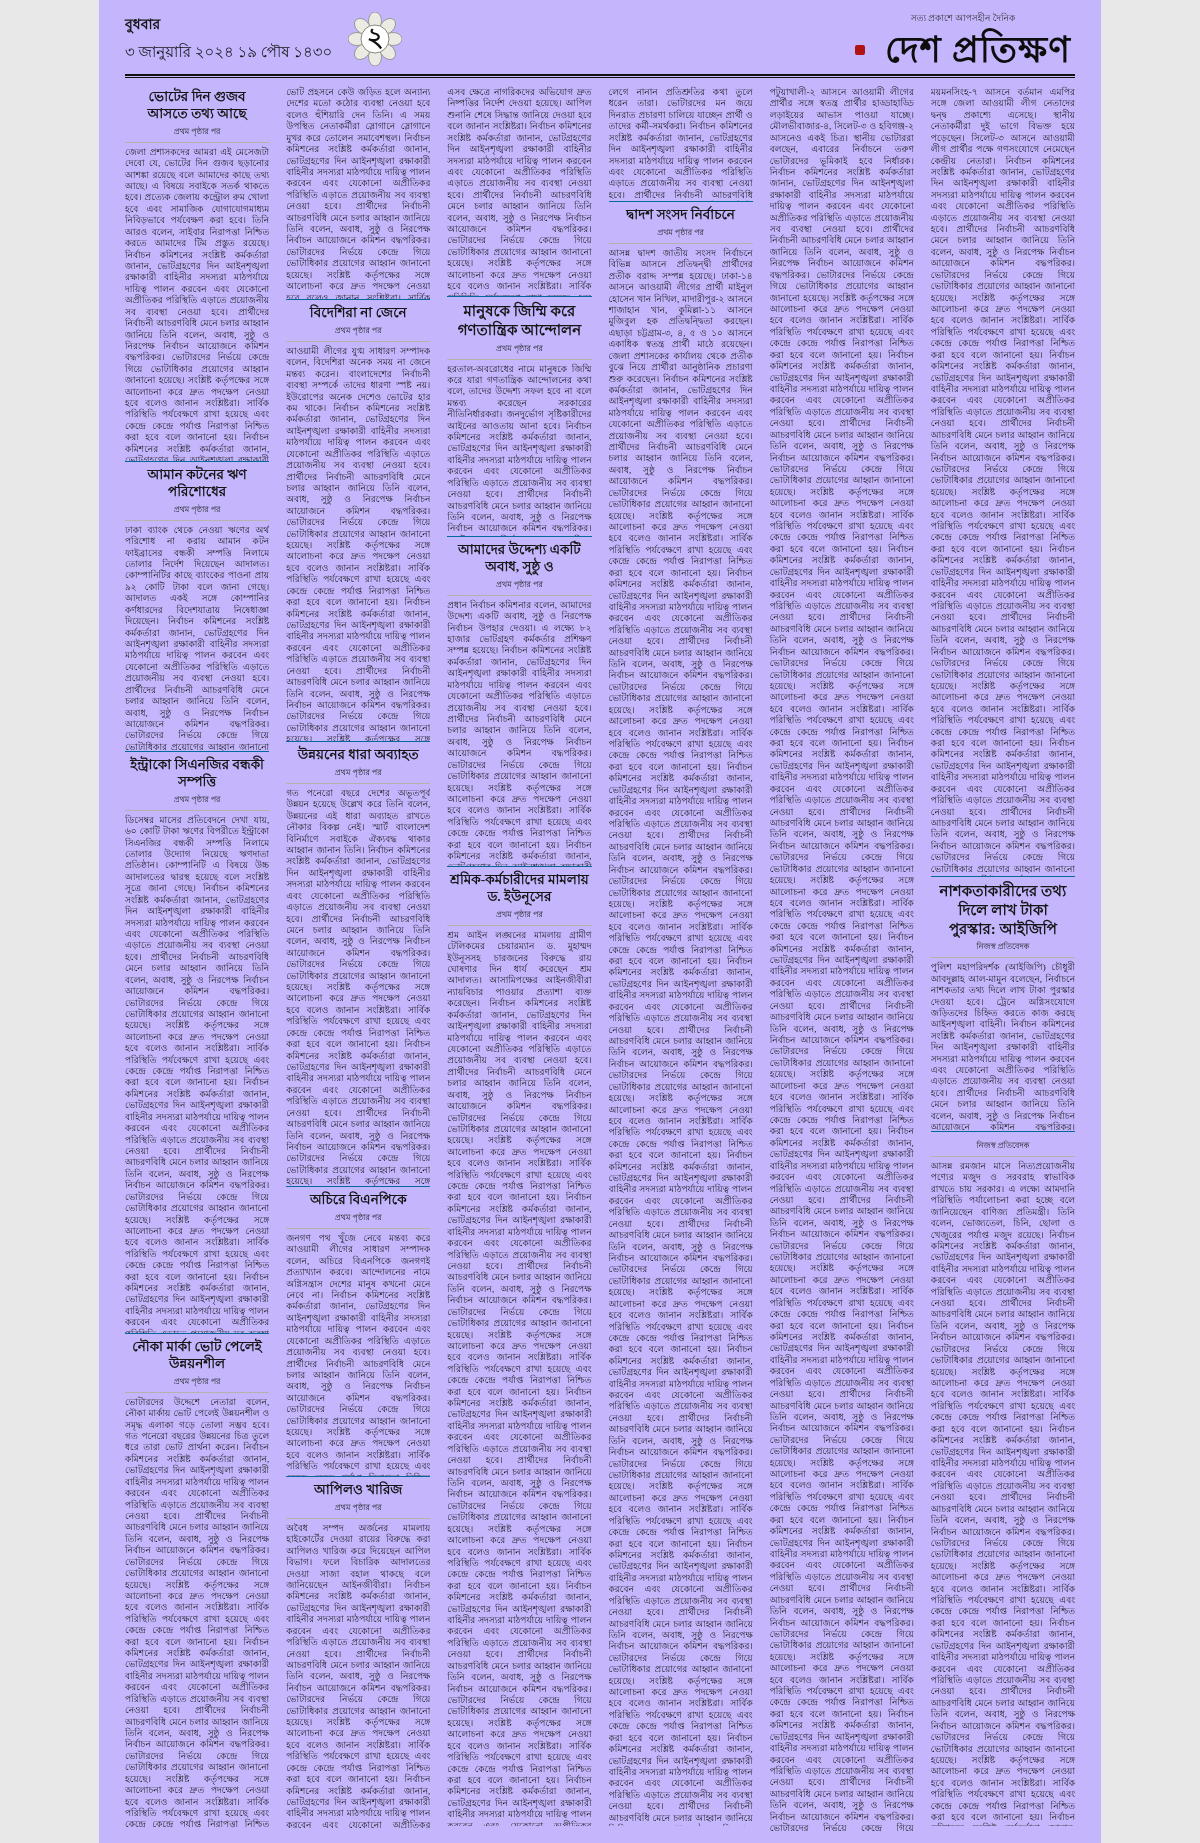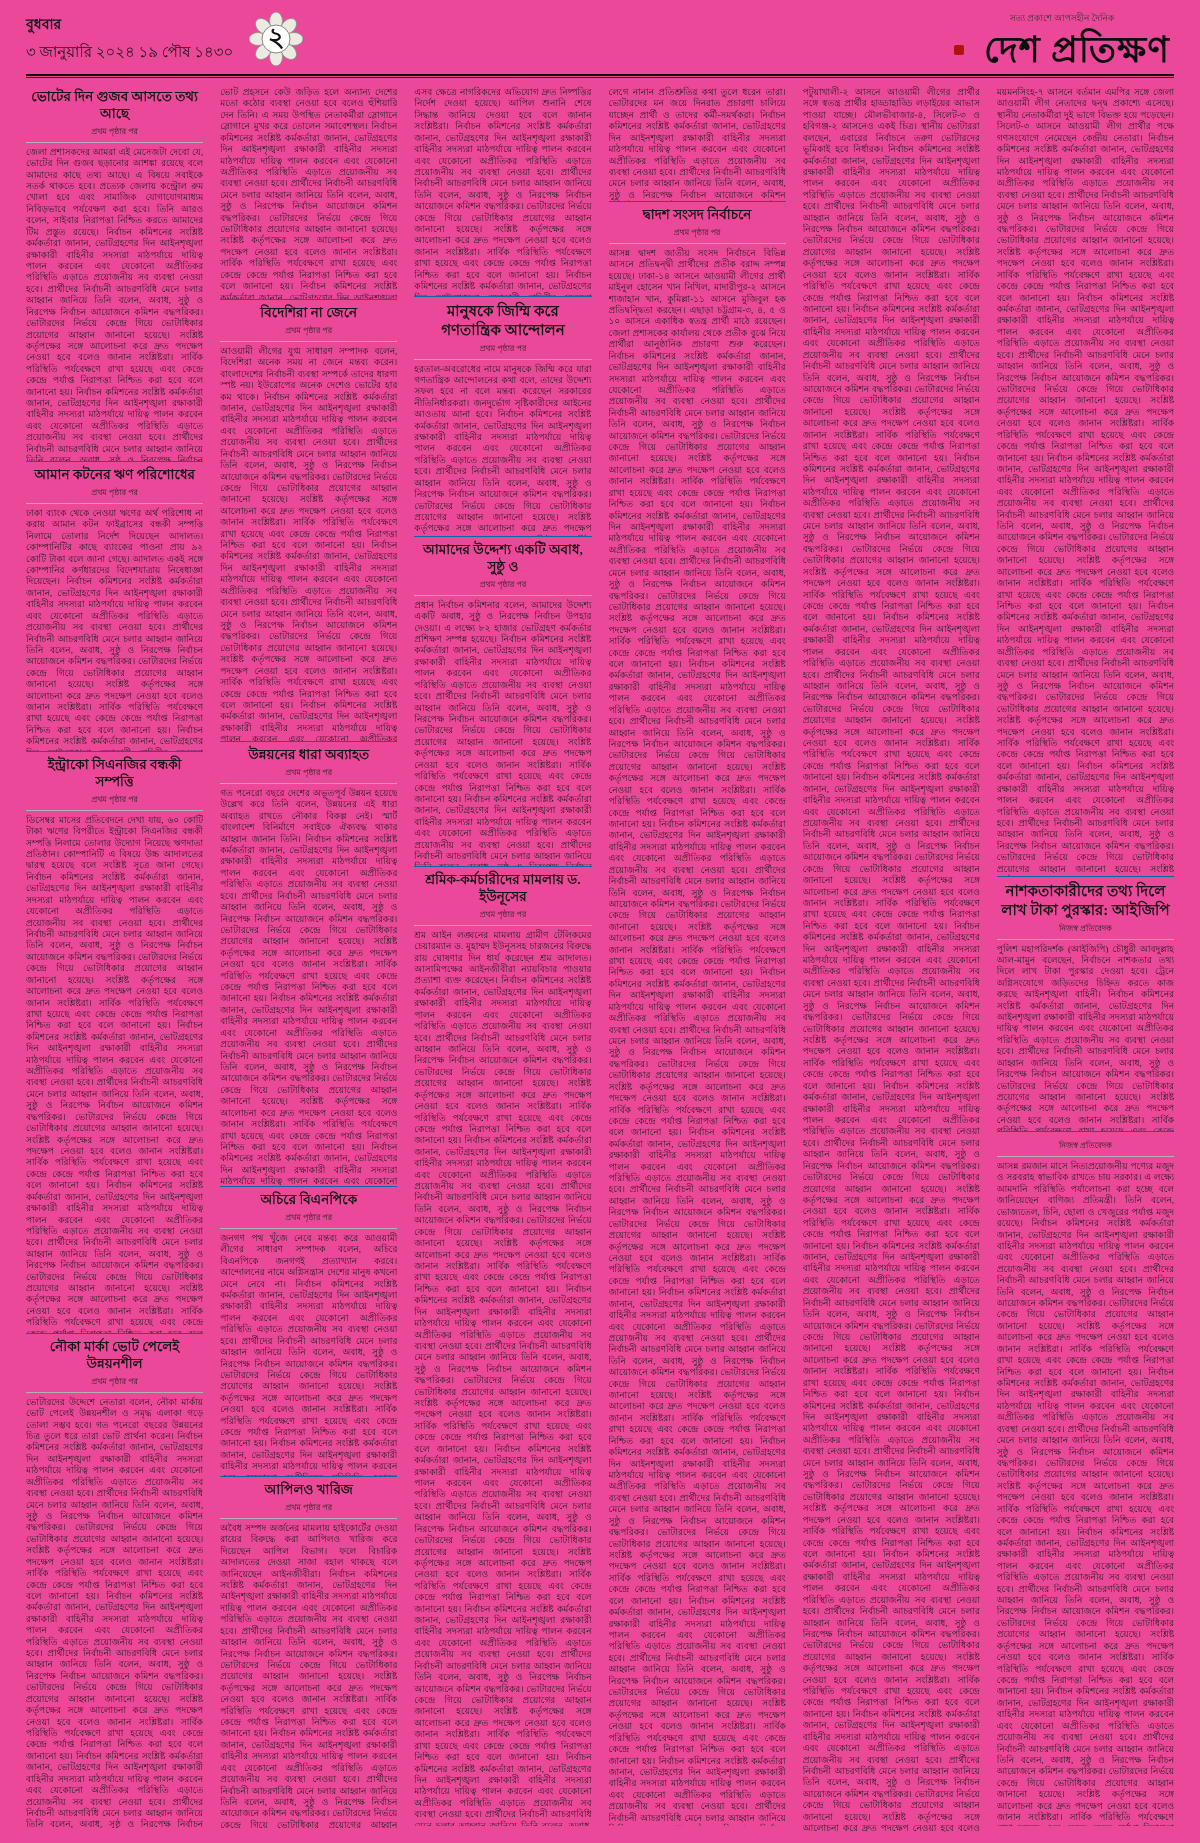--- a/index.html
+++ b/index.html
@@ -1,22 +1,22 @@
 <!DOCTYPE html>
 <html lang="bn"><head>
 <meta charset="utf-8">
 <style>
   * { box-sizing: border-box; margin: 0; padding: 0; }
   html, body { background: #e8e8e8; }
   body { font-family: "Liberation Serif", "DejaVu Serif", serif; }
   .page {
     position: relative;
-    width: 1200px; height: 1843px;
+    width: 1002px; height: 1843px;
     margin: 0 auto;
-    background: #ec4899;
+    background: #c4b5fd;
     color: #161616;
     overflow: hidden;
   }
   
   .header {
     display: flex; align-items: center;
     height: 70px;
     padding: 8px 26px 0 26px;
   }
   .hdr-left { display: flex; flex-direction: column; justify-content: center; }

